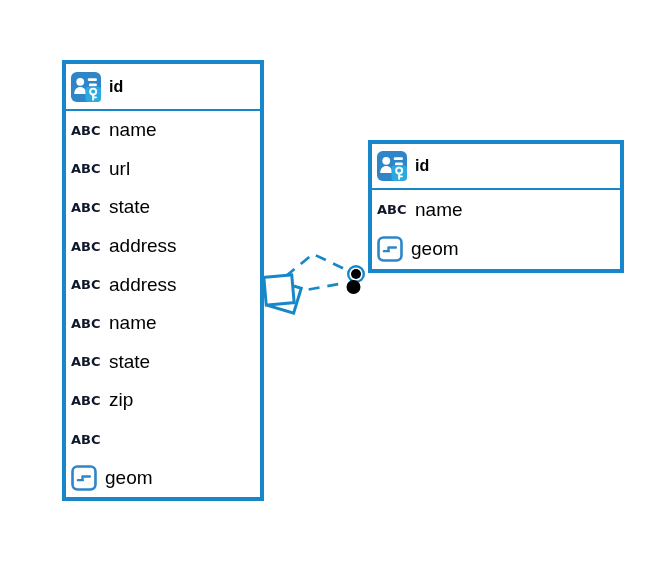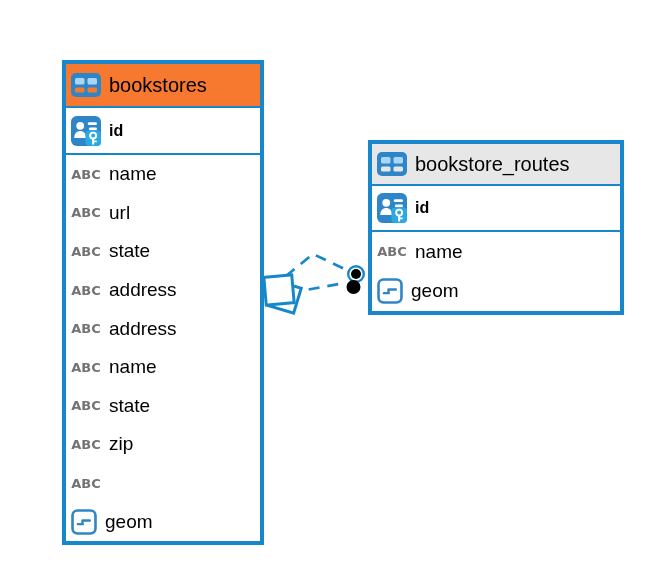--- a/index.html
+++ b/index.html
@@ -13,47 +13,35 @@
   .etable--bookstores .thead{height:42px;background:#F7782F;}
   .etable--routes .thead{height:40px;background:#E7E7E7;}
   .ttitle{font-size:20px;line-height:1;white-space:nowrap;}
   .pkrow{display:flex;align-items:center;gap:8px;padding:0 5px;
          border-bottom:2px solid #1787C9;font-weight:bold;font-size:16px;}
   .etable--bookstores .pkrow{height:45px;}
   .etable--routes .pkrow{height:44px;}
   .crow{display:flex;align-items:center;gap:8px;padding:0 5px;font-size:19px;}
   .etable--bookstores .crow{height:38.6px;}
   .etable--routes .crow{height:39.5px;}
-  .abc{display:inline-block;width:30px;text-align:center;font-weight:bold;font-size:13px;
-       color:#737373;letter-spacing:0;font-family:"DejaVu Sans",sans-serif;flex:0 0 30px;}
+  .abc{display:inline-block;width:30px;font-weight:bold;font-size:13px;
+       color:#0f172a;letter-spacing:0;font-family:"DejaVu Sans",sans-serif;flex:0 0 30px;}
   .icn{flex:0 0 auto;display:inline-flex;}
   
   .etable--bookstores .ticon-cell-bottom{fill:#F7782F;}
   .etable--routes .ticon-cell-bottom{fill:#E7E7E7;}
   .relation-svg{position:absolute;left:0;top:0;}
   .colname{white-space:nowrap;}
 </style>
 </head>
 <body>
 
 <div class="canvas">
 
   <div class="etable etable--bookstores">
-    <div class="thead">
-      <span class="icn">
-        <svg width="30" height="24" viewBox="0 0 30 24">
-          <rect x="0" y="0" width="30" height="24" rx="5" fill="#2E86C8"></rect>
-          <rect x="4" y="5" width="9.5" height="6.5" rx="1.5" fill="#A9D6F5"></rect>
-          <rect x="16.5" y="5" width="9.5" height="6.5" rx="1.5" fill="#A9D6F5"></rect>
-          <rect class="ticon-cell-bottom" x="4" y="14.5" width="9.5" height="5" rx="1.5"></rect>
-          <rect class="ticon-cell-bottom" x="16.5" y="14.5" width="9.5" height="5" rx="1.5"></rect>
-        </svg>
-      </span>
-      <span class="ttitle">bookstores</span>
-    </div>
 
     <div class="pkrow">
       <span class="icn">
         <svg width="30" height="30" viewBox="0 0 26 26">
           <rect x="0" y="0" width="26" height="26" rx="5" fill="#2E86C8"></rect>
           <circle cx="8" cy="8.5" r="3.4" fill="#fff"></circle>
           <path d="M2.8,19 c0,-4 2.4,-6 5.2,-6 c2.8,0 5.2,2 5.2,6 z" fill="#fff"></path>
           <rect x="14.5" y="5.5" width="8" height="2.4" rx="1.2" fill="#fff"></rect>
           <rect x="15.5" y="10" width="7" height="2.4" rx="1.2" fill="#fff"></rect>
           <rect x="12.5" y="12.5" width="13.5" height="13.5" rx="3" fill="#2BAAE2"></rect>
@@ -105,32 +93,20 @@
         <svg width="26" height="26" viewBox="0 0 24 24">
           <rect x="1.4" y="1.4" width="21.2" height="21.2" rx="4.5" fill="#fff" stroke="#2E86C8" stroke-width="2.4"></rect>
           <path d="M10.6,10.6 H17.4 M10.6,10.6 V14 M6.4,14 H10.9" fill="none" stroke="#2E86C8" stroke-width="2.2" stroke-linecap="round"></path>
         </svg>
       </span>
       <span class="colname">geom</span>
     </div>
   </div>
 
   <div class="etable etable--routes">
-    <div class="thead">
-      <span class="icn">
-        <svg width="30" height="24" viewBox="0 0 30 24">
-          <rect x="0" y="0" width="30" height="24" rx="5" fill="#2E86C8"></rect>
-          <rect x="4" y="5" width="9.5" height="6.5" rx="1.5" fill="#A9D6F5"></rect>
-          <rect x="16.5" y="5" width="9.5" height="6.5" rx="1.5" fill="#A9D6F5"></rect>
-          <rect class="ticon-cell-bottom" x="4" y="14.5" width="9.5" height="5" rx="1.5"></rect>
-          <rect class="ticon-cell-bottom" x="16.5" y="14.5" width="9.5" height="5" rx="1.5"></rect>
-        </svg>
-      </span>
-      <span class="ttitle">bookstore_routes</span>
-    </div>
 
     <div class="pkrow">
       <span class="icn">
         <svg width="30" height="30" viewBox="0 0 26 26">
           <rect x="0" y="0" width="26" height="26" rx="5" fill="#2E86C8"></rect>
           <circle cx="8" cy="8.5" r="3.4" fill="#fff"></circle>
           <path d="M2.8,19 c0,-4 2.4,-6 5.2,-6 c2.8,0 5.2,2 5.2,6 z" fill="#fff"></path>
           <rect x="14.5" y="5.5" width="8" height="2.4" rx="1.2" fill="#fff"></rect>
           <rect x="15.5" y="10" width="7" height="2.4" rx="1.2" fill="#fff"></rect>
           <rect x="12.5" y="12.5" width="13.5" height="13.5" rx="3" fill="#2BAAE2"></rect>

